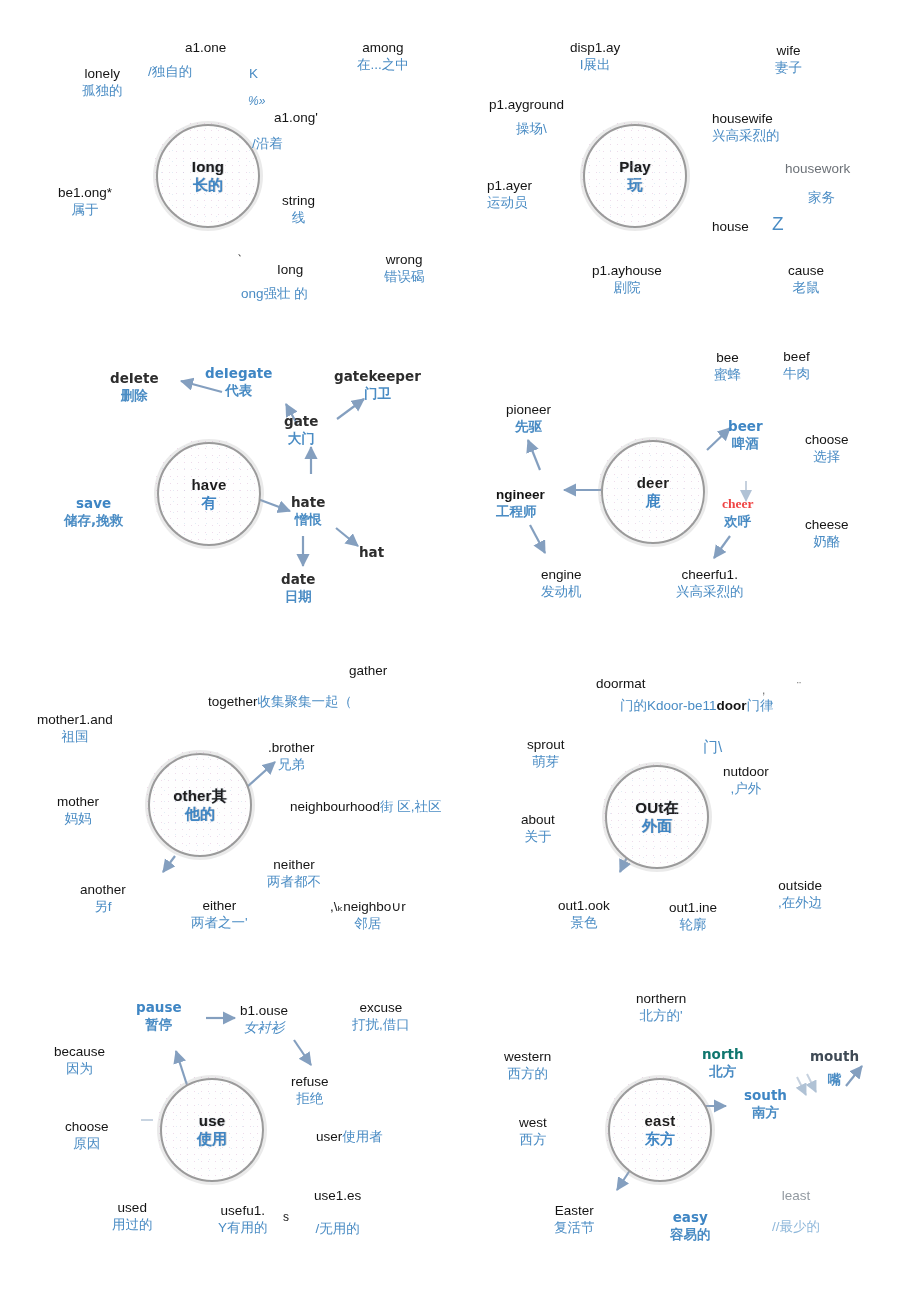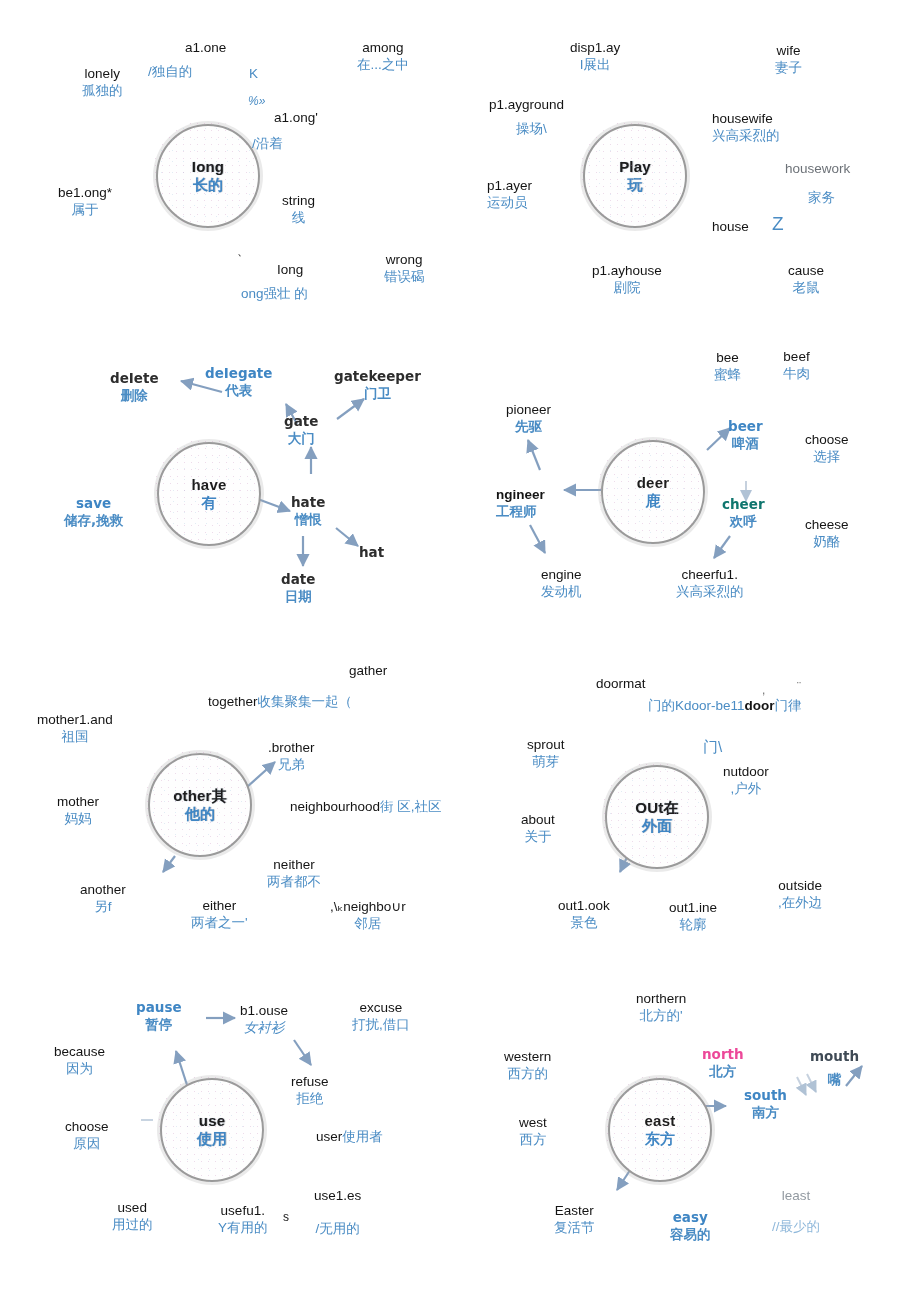--- a/index.html
+++ b/index.html
@@ -320,21 +320,21 @@
       <span class="en">choose</span>
       <span class="zh">选择</span>
     </div>
 
     <div class="lbl bold" style="left:496px;top:487px;">
       <span class="en">ngineer</span>
       <span class="zh" style="font-weight:700;">工程师</span>
     </div>
 
     <div class="lbl hand c" style="left:722px;top:496px;">
-      <span class="en" style="color:#0f766e;">cheer</span>
+      <span class="en" style="color:#ef4444;font-family:Liberation Serif, serif;">cheer</span>
       <span class="zh">欢呼</span>
     </div>
 
     <div class="lbl c" style="left:805px;top:517px;">
       <span class="en">cheese</span>
       <span class="zh">奶酪</span>
     </div>
 
     <div class="lbl c" style="left:541px;top:567px;">
       <span class="en">engine</span>
@@ -405,21 +405,21 @@
   <div class="diagram">
     <div class="circle smudge" style="left:605px;top:765px;width:100px;height:100px;">
       <span class="en">OUt在</span>
       <span class="zh">外面</span>
     </div>
     <div class="speckle" style="left:601px;top:761px;width:108px;height:108px;"></div>
 
     <div class="lbl" style="left:596px;top:676px;">
       <span class="en">doormat</span>
     </div>
-    <div class="lbl inline" style="left:648px;top:695px;">
+    <div class="lbl inline" style="left:620px;top:695px;">
       <span class="zh">门的Kdoor-be11</span><span class="en" style="font-weight:700;">door</span><span class="zh">门律</span>
     </div>
     <div class="lbl small faded" style="left:762px;top:683px;">
       <span class="en">,</span>
     </div>
     <div class="lbl small faded" style="left:797px;top:680px;">
       <span class="en">¨</span>
     </div>
 
     <div class="lbl c" style="left:527px;top:737px;">
@@ -528,21 +528,21 @@
       <span class="en">northern</span>
       <span class="zh">北方的'</span>
     </div>
 
     <div class="lbl c" style="left:504px;top:1049px;">
       <span class="en">western</span>
       <span class="zh">西方的</span>
     </div>
 
     <div class="lbl hand c" style="left:702px;top:1046px;">
-      <span class="en" style="color:#ec4899;">north</span>
+      <span class="en" style="color:#0f766e;">north</span>
       <span class="zh">北方</span>
     </div>
 
     <div class="lbl hand c" style="left:810px;top:1048px;">
       <span class="en" style="color:#3f4a55;">mouth</span>
       <span class="zh" style="margin-top:6px;">嘴</span>
     </div>
 
     <div class="lbl hand c" style="left:744px;top:1087px;">
       <span class="en" style="color:#3f86c4;">south</span>

